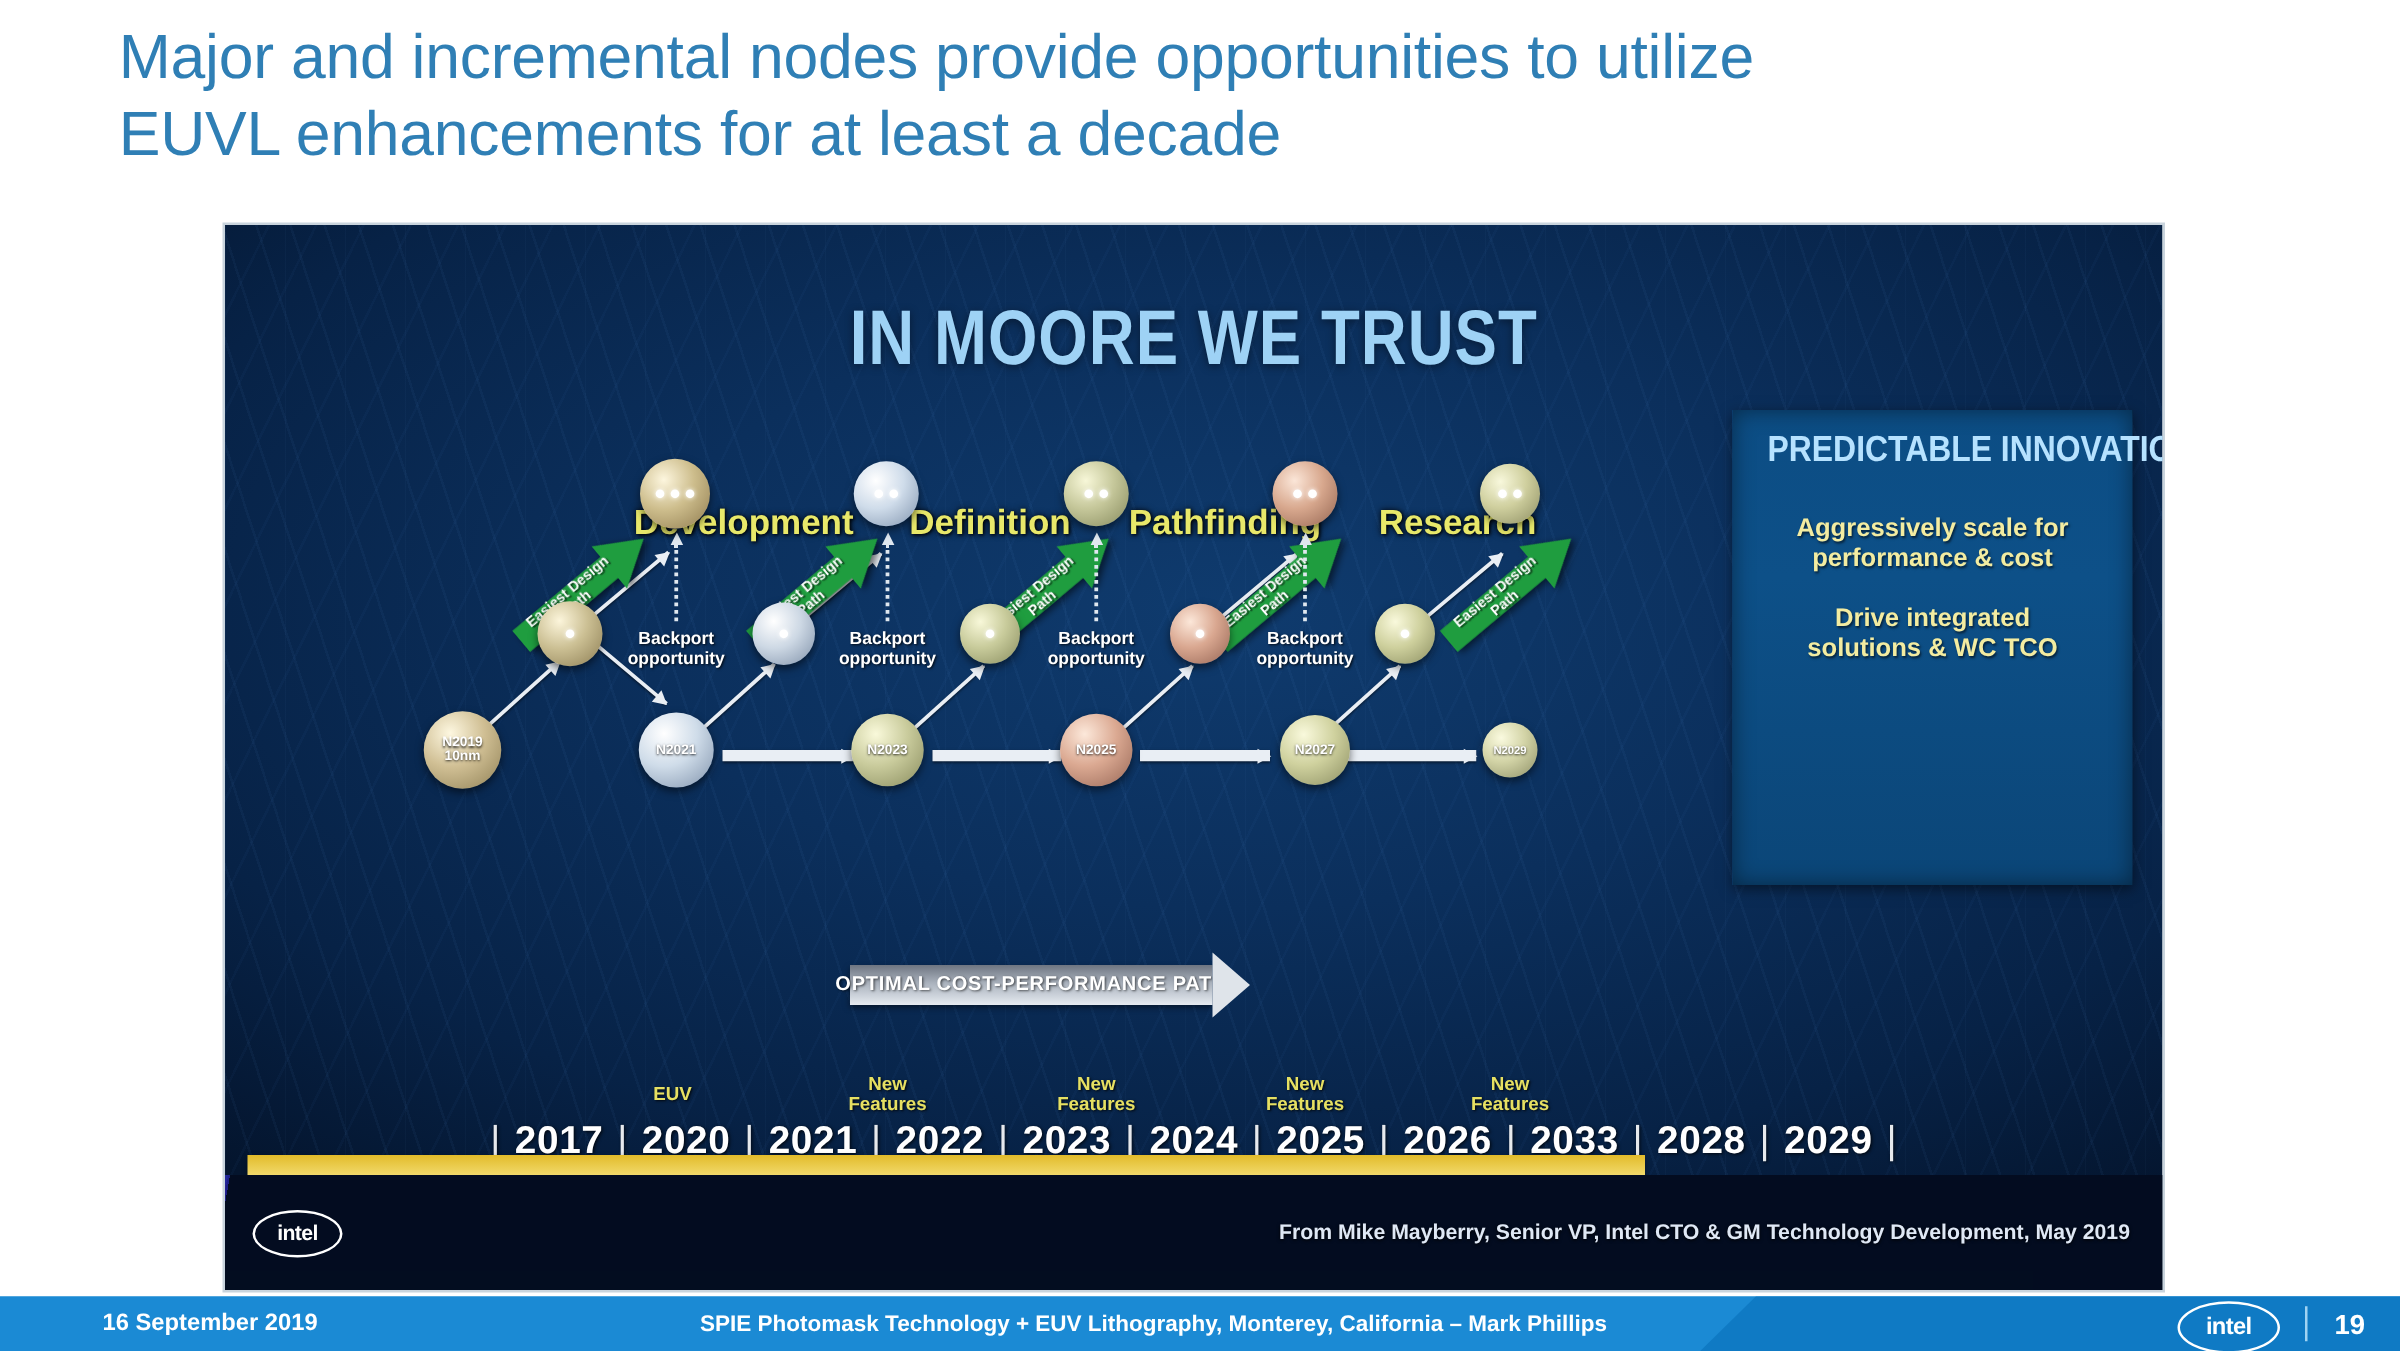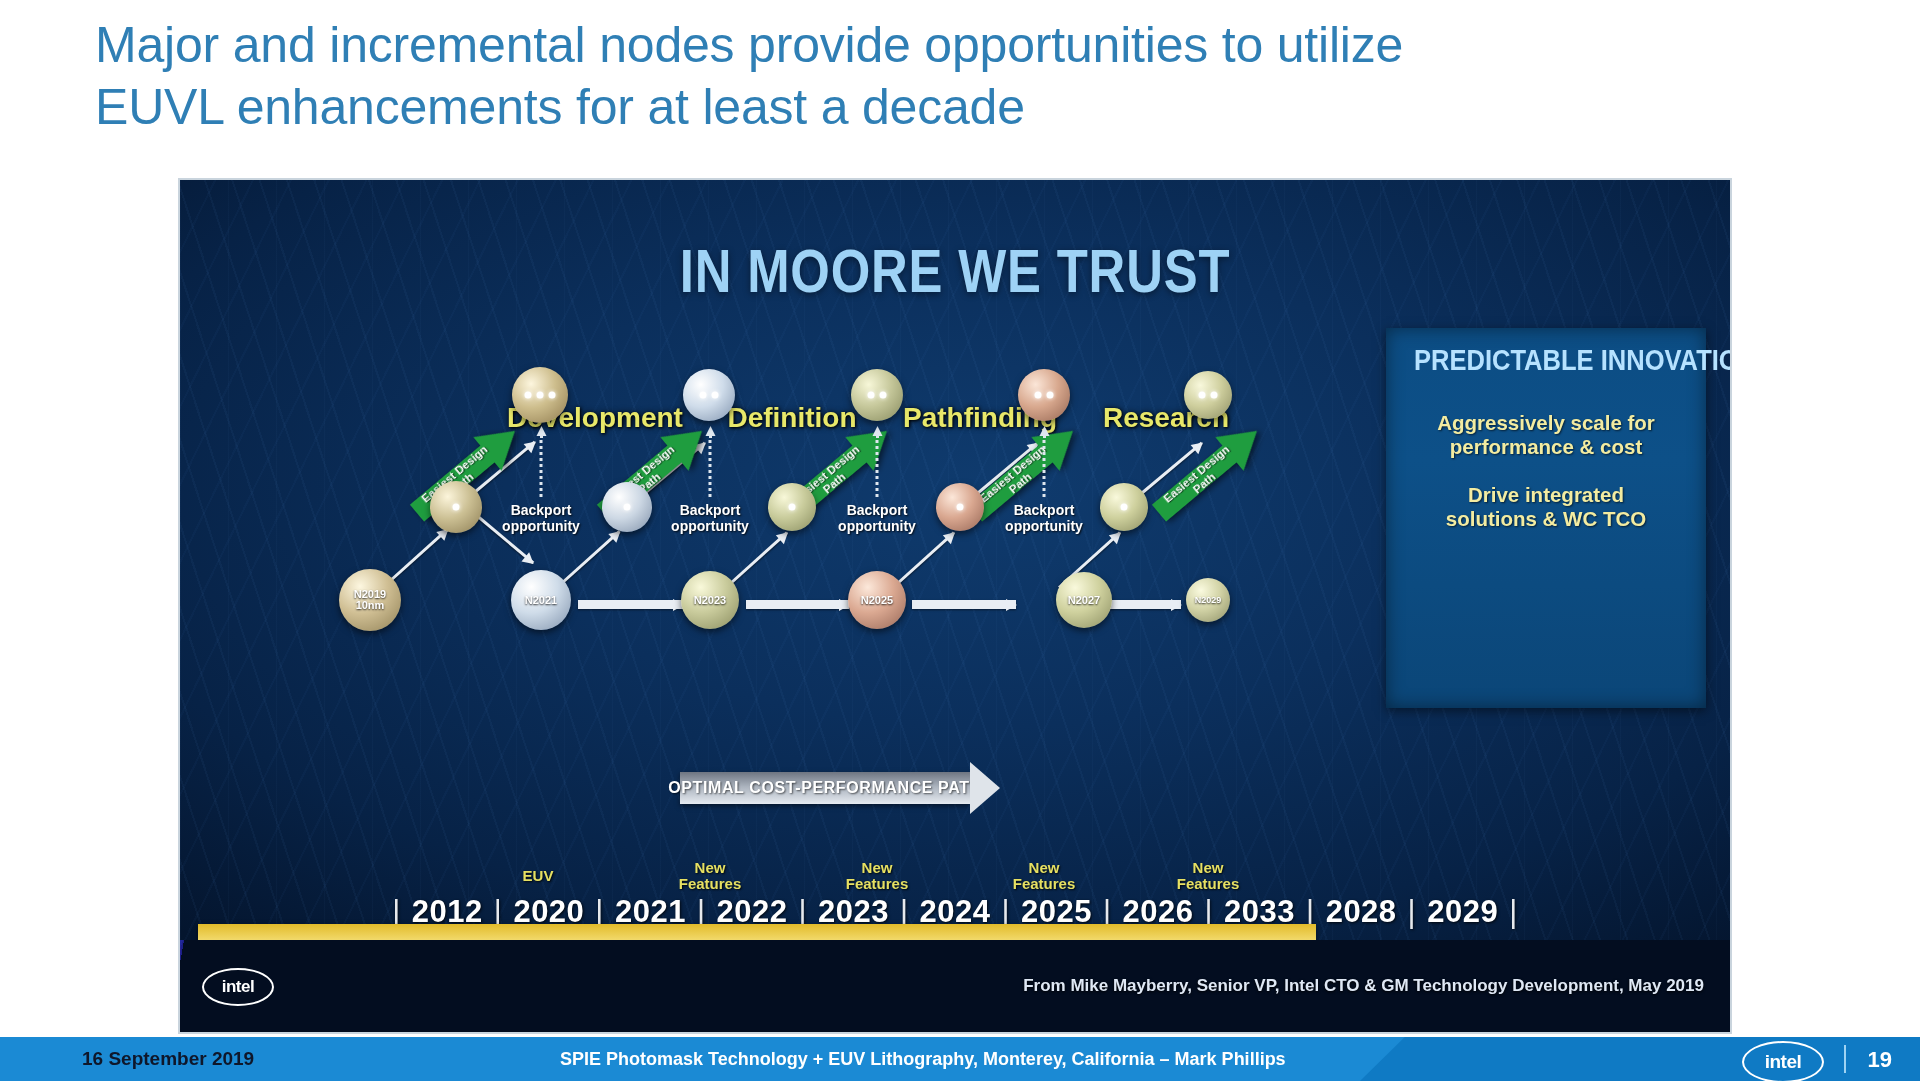--- a/index.html
+++ b/index.html
@@ -220,21 +220,21 @@
     color:#ffffff;font-size:17px;
   }
 
   
   #footer{
     position:absolute;left:0;bottom:0;width:1920px;height:44px;
     background:#1b8ad4;
   }
   #footer .f-left{
     position:absolute;left:82px;top:11px;
-    color:#0f172a;font-size:19px;font-weight:600;white-space:nowrap;
+    color:#ffffff;font-size:19px;font-weight:600;white-space:nowrap;
   }
   #footer .f-center{
     position:absolute;left:560px;top:12px;
     color:#ffffff;font-size:18px;font-weight:600;white-space:nowrap;
   }
   #footer-swoosh{
     position:absolute;right:0;bottom:0;width:560px;height:44px;
     background:#0f7ac4;
     clip-path:polygon(8% 0, 100% 0, 100% 100%, 0 100%);
   }
@@ -396,21 +396,21 @@
   </div>
   <div class="node" style="left:361px;top:420px;width:60px;height:60px;background:radial-gradient(circle at 34% 28%, #ffffff 0%, #cfdce9 45%, #7f92ab 100%);">
     <span class="node-label">N2021</span>
   </div>
   <div class="node" style="left:530px;top:420px;width:58px;height:58px;background:radial-gradient(circle at 34% 28%, #f9f9da 0%, #c9cb9c 45%, #888b5d 100%);">
     <span class="node-label">N2023</span>
   </div>
   <div class="node" style="left:697px;top:420px;width:58px;height:58px;background:radial-gradient(circle at 34% 28%, #fce8da 0%, #dba992 45%, #966655 100%);">
     <span class="node-label">N2025</span>
   </div>
-  <div class="node" style="left:904px;top:420px;width:56px;height:56px;background:radial-gradient(circle at 34% 28%, #f9f9dc 0%, #cfd19e 45%, #8a8d61 100%);">
+  <div class="node" style="left:872px;top:420px;width:56px;height:56px;background:radial-gradient(circle at 34% 28%, #f9f9dc 0%, #cfd19e 45%, #8a8d61 100%);">
     <span class="node-label">N2027</span>
   </div>
   <div class="node" style="left:1028px;top:420px;width:44px;height:44px;background:radial-gradient(circle at 34% 28%, #fafadf 0%, #d2d3a6 45%, #8d8f66 100%);">
     <span class="node-label" style="font-size:9px">N2029</span>
   </div>
 
   <div id="optimal-path">
     <span class="opt-text">OPTIMAL COST-PERFORMANCE PATH</span>
     <span class="opt-head"></span>
   </div>
@@ -422,21 +422,21 @@
     <div class="tl-cap" style="left:697px;top:-8px;">New
 Features</div>
     <div class="tl-cap" style="left:864px;top:-8px;">New
 Features</div>
     <div class="tl-cap" style="left:1028px;top:-8px;">New
 Features</div>
   </div>
 
   <div id="timeline-years">
     <span class="tick">|</span>
-    <span class="yr">2012</span>
+    <span class="yr">2017</span>
     <span class="tick">|</span>
     <span class="yr">2020</span>
     <span class="tick">|</span>
     <span class="yr">2021</span>
     <span class="tick">|</span>
     <span class="yr">2022</span>
     <span class="tick">|</span>
     <span class="yr">2023</span>
     <span class="tick">|</span>
     <span class="yr">2024</span>

